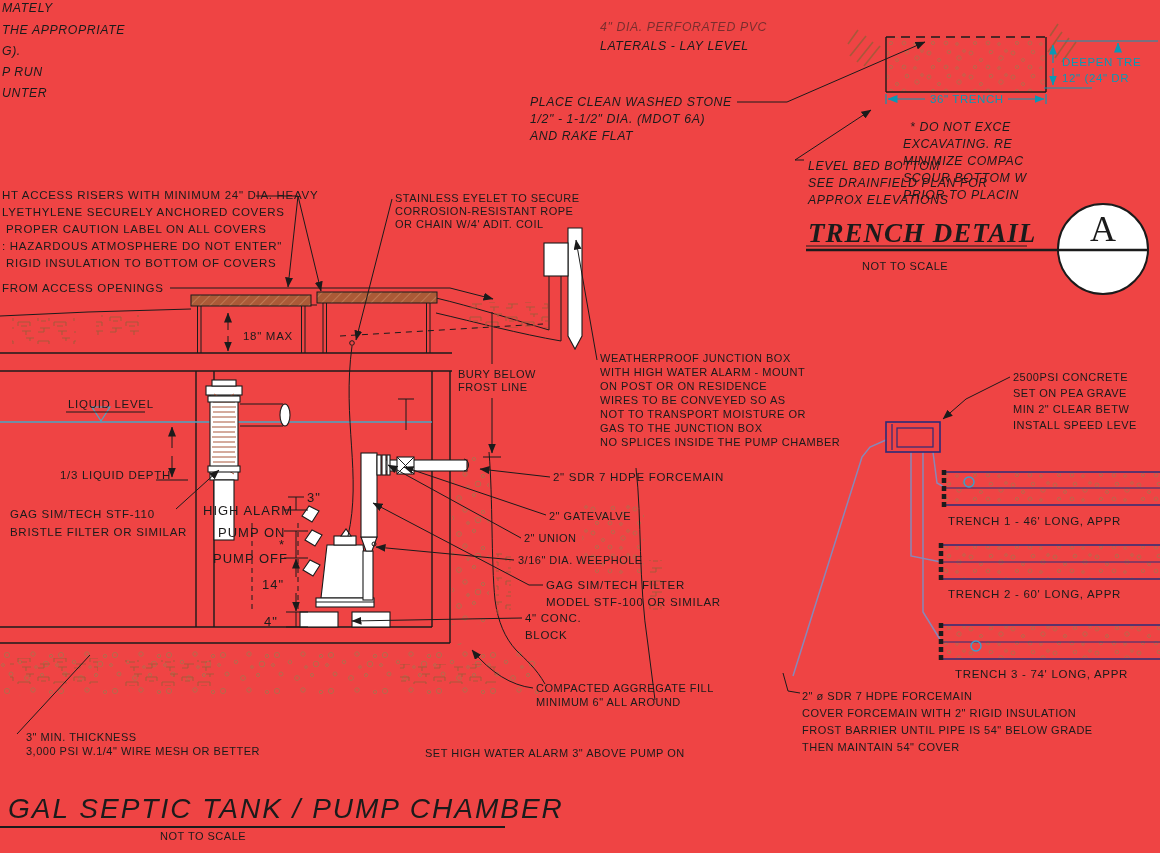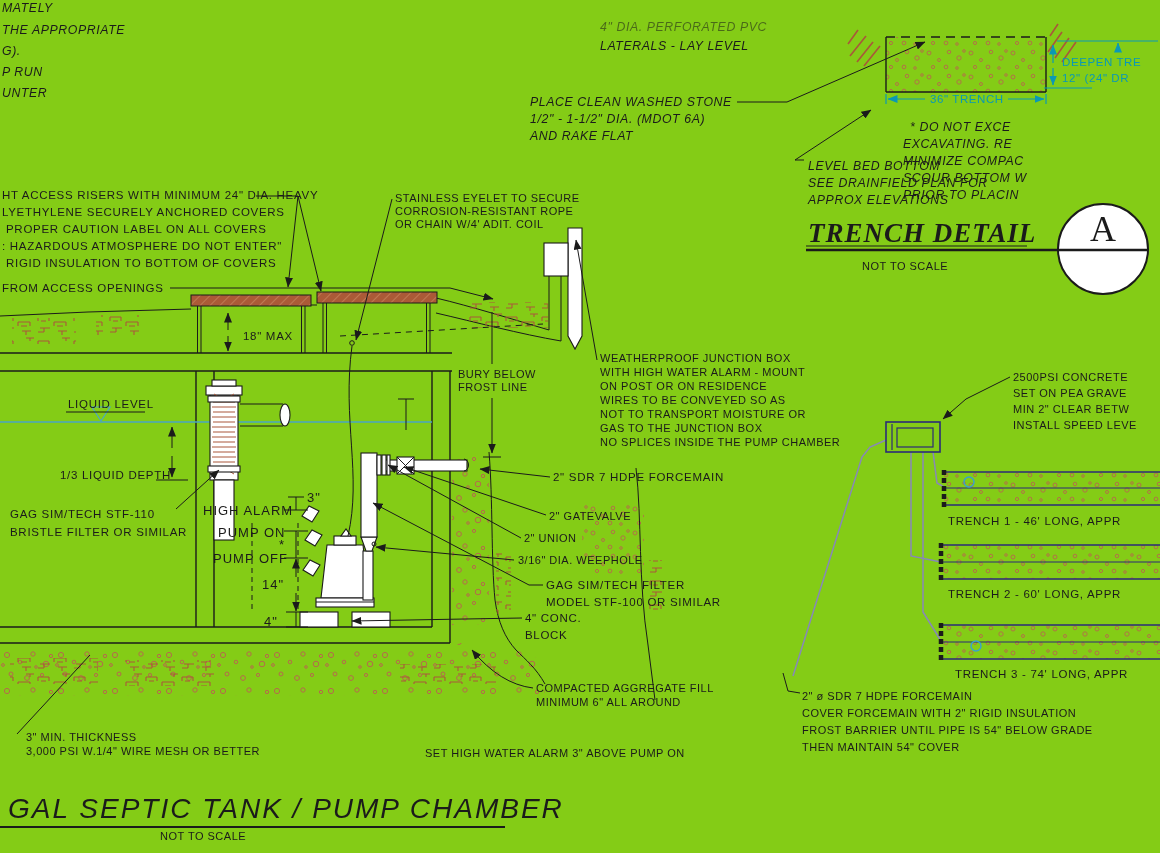--- a/index.html
+++ b/index.html
@@ -1,16 +1,16 @@
 <!DOCTYPE html>
 <html><head>
 <meta charset="utf-8">
 <style>
   html,body{margin:0;padding:0;background:#fff;}
-  #stage{position:relative;width:1160px;height:853px;background:#84cc16;overflow:hidden;}
+  #stage{position:relative;width:1160px;height:853px;background:#ef4444;overflow:hidden;}
   svg{display:block;}
   text{fill:#1b1b1b;font-family:"Liberation Sans",sans-serif;}
   .cad{font-size:11.5px;letter-spacing:.7px;}
   .cadS{font-size:11px;letter-spacing:.5px;}
   .big{font-size:13px;letter-spacing:1px;}
   .it{font-style:italic;font-size:12.3px;letter-spacing:.6px;}
   .cy{fill:#0a99b5;font-size:11.5px;letter-spacing:.6px;}
   .t1{font-family:"Liberation Serif",serif;font-style:italic;font-weight:bold;font-size:27px;letter-spacing:1px;}
   .t2{font-style:italic;font-size:28px;letter-spacing:2px;}
   .tA{font-family:"Liberation Serif",serif;font-size:36px;}

